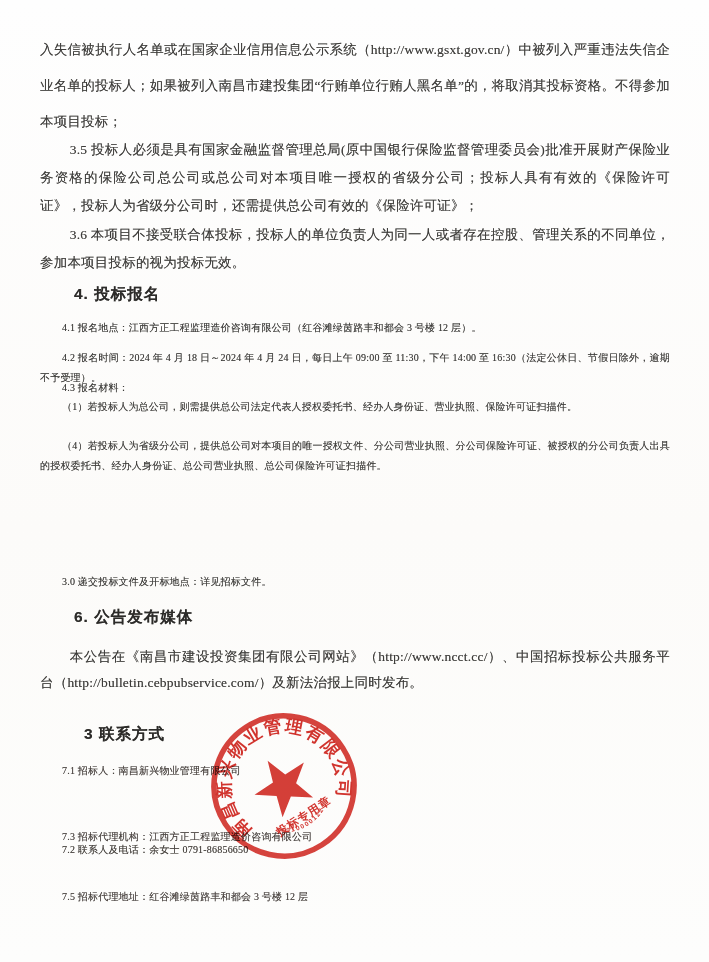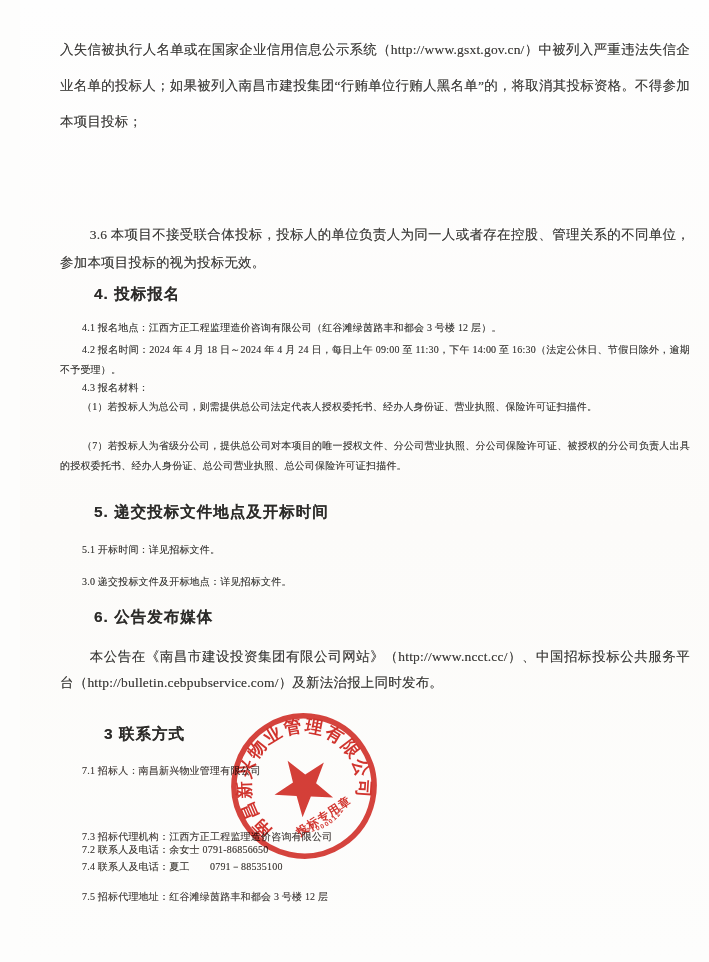--- a/index.html
+++ b/index.html
@@ -8,21 +8,20 @@
     position: relative;
     background: #fdfdfc;
     font-family: "Liberation Serif", "DejaVu Serif", serif;
     color: #3d3c3a;
     overflow: hidden;
   }
   .page {
     position: absolute;
     inset: 0;
     background: linear-gradient(180deg, #fefefe 0%, #fcfbf9 55%, #fdfdfc 100%);
-    margin-left: 20px;
   }
   .blk {
     position: absolute;
     left: 40px;
     width: 630px;
     font-size: 13.5px;
     line-height: 28px;
     text-align: justify;
     letter-spacing: 0.2px;
     text-shadow: 0 0 0.5px rgba(60,58,55,0.55);
@@ -60,41 +59,39 @@
     font-weight: bold;
     fill: #cf1d17;
   }
 </style>
 </head>
 <body>
 
 <div class="page">
 
   <div class="blk lh36" style="top:32px">入失信被执行人名单或在国家企业信用信息公示系统（http://www.gsxt.gov.cn/）中被列入严重违法失信企业名单的投标人；如果被列入南昌市建投集团“行贿单位行贿人黑名单”的，将取消其投标资格。不得参加本项目投标；</div>
+  <div class="blk ind" style="top:136px">3.5 投标人必须是具有国家金融监督管理总局(原中国银行保险监督管理委员会)批准开展财产保险业务资格的保险公司总公司或总公司对本项目唯一授权的省级分公司；投标人具有有效的《保险许可证》，投标人为省级分公司时，还需提供总公司有效的《保险许可证》；</div>
   <div class="blk ind" style="top:221px">3.6 本项目不接受联合体投标，投标人的单位负责人为同一人或者存在控股、管理关系的不同单位，参加本项目投标的视为投标无效。</div>
 
   <div class="sec-head" style="top:284px">4. 投标报名</div>
   <div class="blk item ind" style="top:318px">4.1 报名地点：江西方正工程监理造价咨询有限公司（红谷滩绿茵路丰和都会 3 号楼 12 层）。</div>
-  <div class="blk item ind" style="top:340px">4.2 报名时间：2024 年 4 月 18 日～2024 年 4 月 24 日，每日上午 09:00 至 11:30，下午 14:00 至 16:30（法定公休日、节假日除外，逾期不予受理）。</div>
+  <div class="blk item ind" style="top:348px">4.2 报名时间：2024 年 4 月 18 日～2024 年 4 月 24 日，每日上午 09:00 至 11:30，下午 14:00 至 16:30（法定公休日、节假日除外，逾期不予受理）。</div>
   <div class="blk item ind" style="top:378px">4.3  报名材料：</div>
   <div class="blk item ind" style="top:397px">（1）若投标人为总公司，则需提供总公司法定代表人授权委托书、经办人身份证、营业执照、保险许可证扫描件。</div>
-  <div class="blk item ind" style="top:436px">（7）若投标人为省级分公司，提供总公司对本项目的唯一授权文件、分公司营业执照、分公司保险许可证、被授权的分公司负责人出具的授权委托书、经办人身份证、总公司营业执照、总公司保险许可证扫描件。</div>
+  <div class="blk item ind" style="top:436px">（4）若投标人为省级分公司，提供总公司对本项目的唯一授权文件、分公司营业执照、分公司保险许可证、被授权的分公司负责人出具的授权委托书、经办人身份证、总公司营业执照、总公司保险许可证扫描件。</div>
 
-  <div class="sec-head" style="top:502px">5. 递交投标文件地点及开标时间</div>
-  <div class="blk item ind" style="top:540px">5.1 开标时间：详见招标文件。</div>
   <div class="blk item ind" style="top:572px">3.0 递交投标文件及开标地点：详见招标文件。</div>
 
   <div class="sec-head" style="top:607px">6. 公告发布媒体</div>
   <div class="blk ind" style="top:644px; line-height:26px">本公告在《南昌市建设投资集团有限公司网站》（http://www.ncct.cc/）、中国招标投标公共服务平台（http://bulletin.cebpubservice.com/）及新法治报上同时发布。</div>
 
   <div class="sec-head" style="top:724px; left:84px">3 联系方式</div>
   <div class="blk contact ind tint" style="top:760px">7.1  招标人：南昌新兴物业管理有限公司</div>
   <div class="blk contact ind" style="top:839px">7.2  联系人及电话：余女士 0791-86856650</div>
   <div class="blk contact ind tint" style="top:826px">7.3  招标代理机构：江西方正工程监理造价咨询有限公司</div>
-  <div class="blk contact ind" style="top:856px">7.4  联系人及电话：夏工　　0791－88535100</div>
   <div class="blk contact ind tint" style="top:886px">7.5 招标代理地址：红谷滩绿茵路丰和都会 3 号楼 12 层</div>
 
   <div class="seal">
     <svg viewBox="0 0 172 172" xmlns="http://www.w3.org/2000/svg">
 
       <circle cx="86" cy="86" r="70" fill="none" stroke="#cf1d17" stroke-width="5.5" stroke-opacity="0.92"></circle>
 
       <defs>
         <path id="arcCompany" d="M 86,140 A 54,54 0 1,1 86,32 A 54,54 0 1,1 86,140" fill="none"></path>
         <path id="arcSerial" d="M 46,110 A 47,47 0 0,0 126,110" fill="none"></path>

